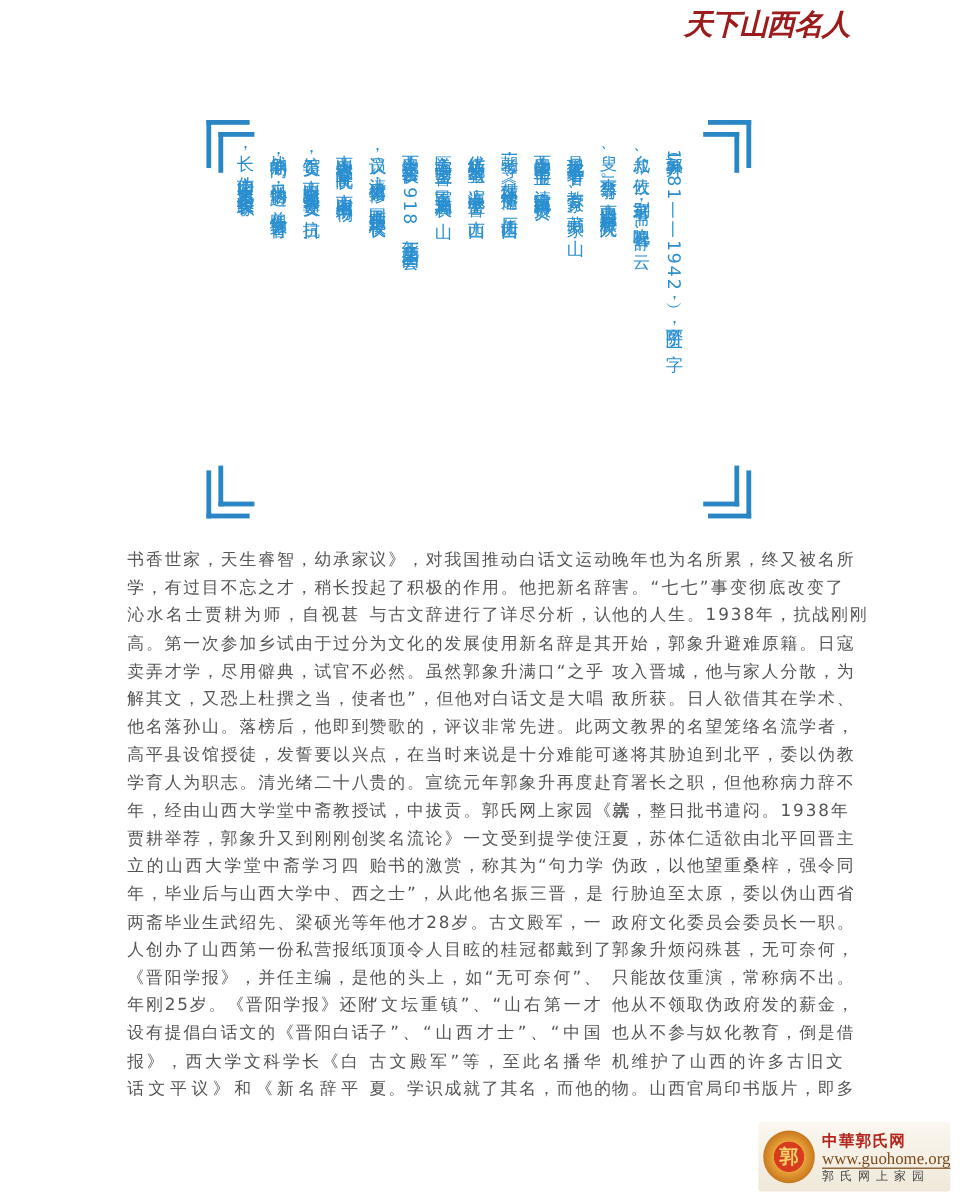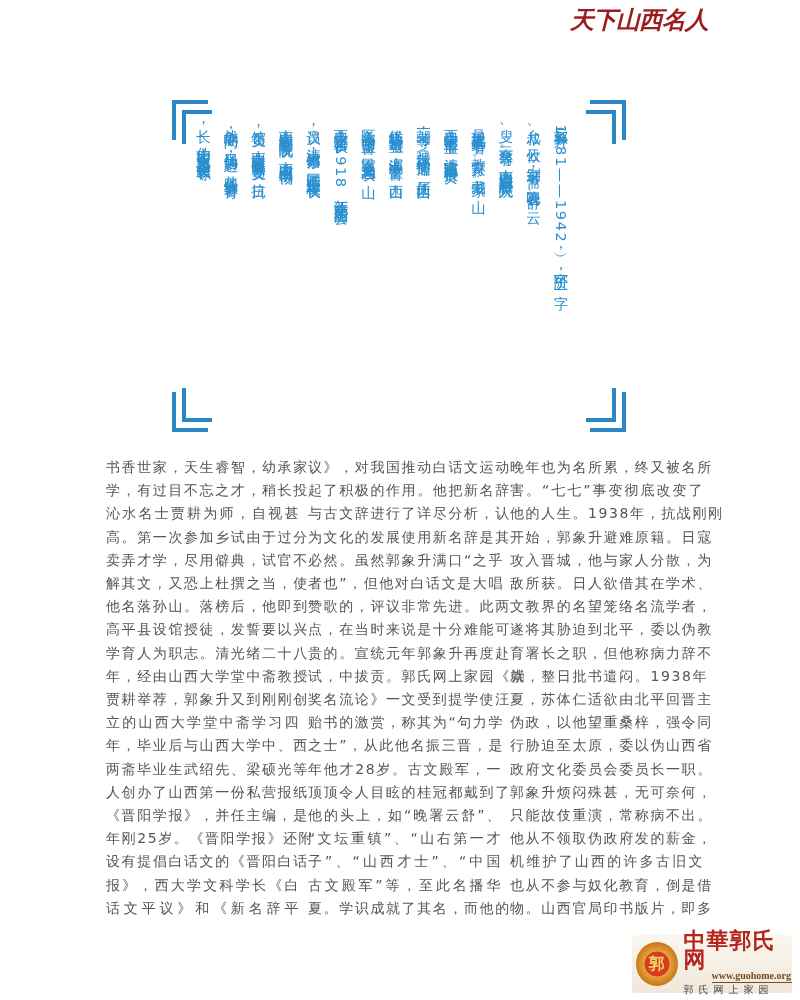--- a/index.html
+++ b/index.html
@@ -44,22 +44,22 @@
     background: linear-gradient(180deg, #fbf7ef 0%, #efe8da 100%);
     border-radius: 3px; display: flex; align-items: center;
   }
   .logo-emblem {
     width: 44px; height: 44px; border-radius: 50%; margin-left: 4px;
     background: radial-gradient(circle, #d63c1d 40%, #e8a23a 42%, #c8781e 70%, #8a4b14 100%);
     display: flex; align-items: center; justify-content: center;
     color: #f5d36b; font-size: 16px; font-weight: bold; font-family: "DejaVu Serif", serif;
   }
   .logo-text { margin-left: 6px; display: flex; flex-direction: column; }
-  .logo-cn { color: #b3261e; font-size: 22px; font-weight: bold; font-family: Liberation Sans, sans-serif; letter-spacing: 1px; line-height: 19px; }
-  .logo-url { color: #7a4a1c; font-size: 10px; font-weight: bold; font-family: "Liberation Serif", serif; line-height: 13px; border-bottom: 1px solid #7a4a1c; margin-left: 28px; }
+  .logo-cn { color: #b3261e; font-size: 13px; font-weight: bold; font-family: Liberation Sans, sans-serif; letter-spacing: 1px; line-height: 19px; }
+  .logo-url { color: #7a4a1c; font-size: 14px; font-weight: normal; font-family: "Liberation Serif", serif; line-height: 13px; border-bottom: 1px solid #7a4a1c; }
   .logo-slogan { color: #444; font-size: 10px; font-family: "DejaVu Serif", serif; letter-spacing: 5px; line-height: 14px; }
 </style>
 </head>
 <body>
 
 <div class="series-title">天下山西名人</div>
 
 <div class="bracket br-tl"></div>
 <div class="bracket br-tr"></div>
 <div class="bracket br-bl"></div>
@@ -114,21 +114,21 @@
       <span class="ln">者也”，但他对白话文是大唱</span>
       <span class="ln">赞歌的，评议非常先进。此两</span>
       <span class="ln">点，在当时来说是十分难能可</span>
       <span class="ln">贵的。宣统元年郭象升再度赴</span>
       <span class="ln">试，中拔贡。郭氏网上家园《崇</span>
       <span class="ln">奖名流论》一文受到提学使汪</span>
       <span class="ln">贻书的激赏，称其为“句力学</span>
       <span class="ln">之士”，从此他名振三晋，是</span>
       <span class="ln">年他才28岁。古文殿军，一</span>
       <span class="ln">顶顶令人目眩的桂冠都戴到了</span>
-      <span class="ln">他的头上，如“晚署云舒”、</span>
+      <span class="ln">他的头上，如“无可奈何”、</span>
       <span class="ln">“文坛重镇”、“山右第一才</span>
       <span class="ln">子”、“山西才士”、“中国</span>
       <span class="ln">古文殿军”等，至此名播华</span>
       <span class="ln">夏。学识成就了其名，而他的</span>
     </div>
   <div class="body-col c3" id="col2">
       <span class="ln">晚年也为名所累，终又被名所</span>
       <span class="ln">害。“七七”事变彻底改变了</span>
       <span class="ln">他的人生。1938年，抗战刚刚</span>
       <span class="ln">开始，郭象升避难原籍。日寇</span>
@@ -138,22 +138,22 @@
       <span class="ln">遂将其胁迫到北平，委以伪教</span>
       <span class="ln">育署长之职，但他称病力辞不</span>
       <span class="ln">就，整日批书遣闷。1938年</span>
       <span class="ln">夏，苏体仁适欲由北平回晋主</span>
       <span class="ln">伪政，以他望重桑梓，强令同</span>
       <span class="ln">行胁迫至太原，委以伪山西省</span>
       <span class="ln">政府文化委员会委员长一职。</span>
       <span class="ln">郭象升烦闷殊甚，无可奈何，</span>
       <span class="ln">只能故伎重演，常称病不出。</span>
       <span class="ln">他从不领取伪政府发的薪金，</span>
+      <span class="ln">也从不参与奴化教育，倒是借</span>
       <span class="ln">机维护了山西的许多古旧文</span>
-      <span class="ln">也从不参与奴化教育，倒是借</span>
       <span class="ln">物。山西官局印书版片，即多</span>
     </div>
 </div>
 
 <div class="logo">
   <div class="logo-emblem">郭</div>
   <div class="logo-text">
     <span class="logo-cn">中華郭氏网</span>
     <span class="logo-url">www.guohome.org</span>
     <span class="logo-slogan">郭氏网上家园</span>

